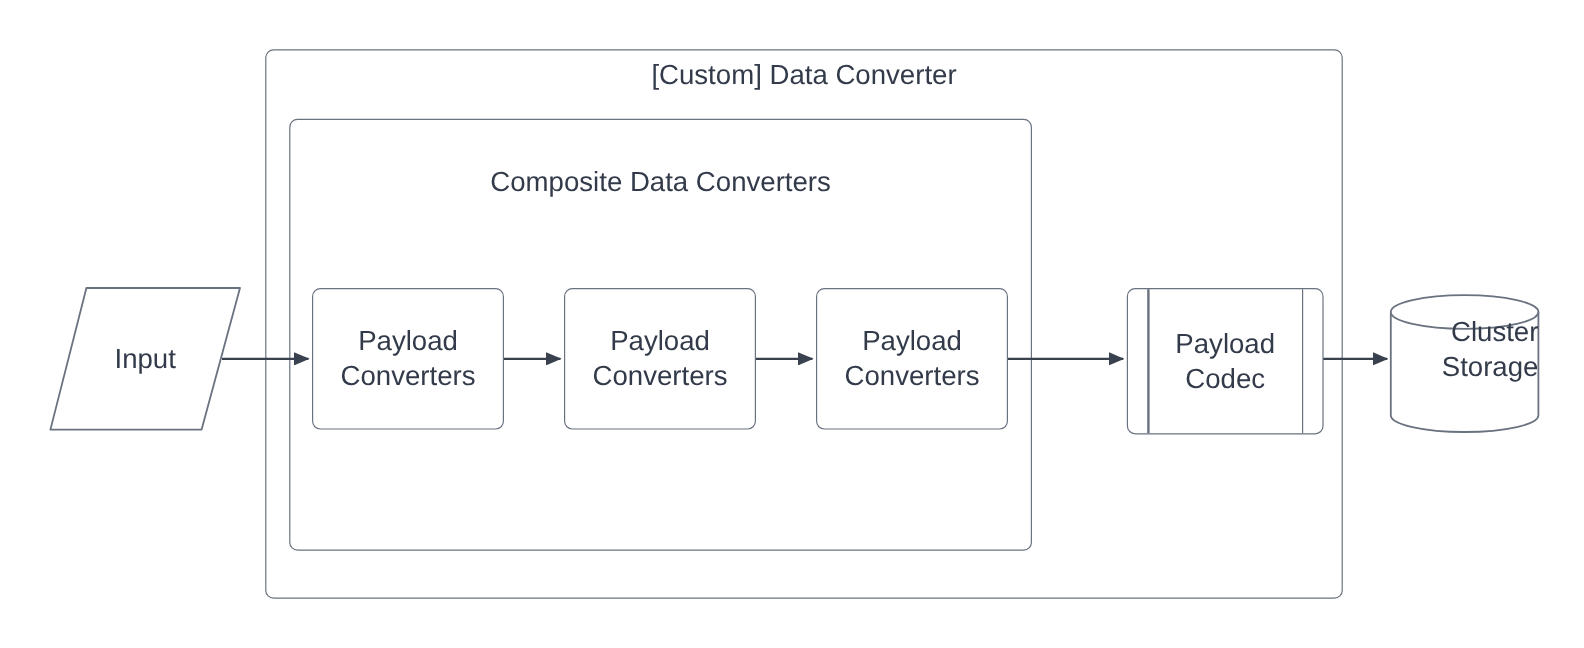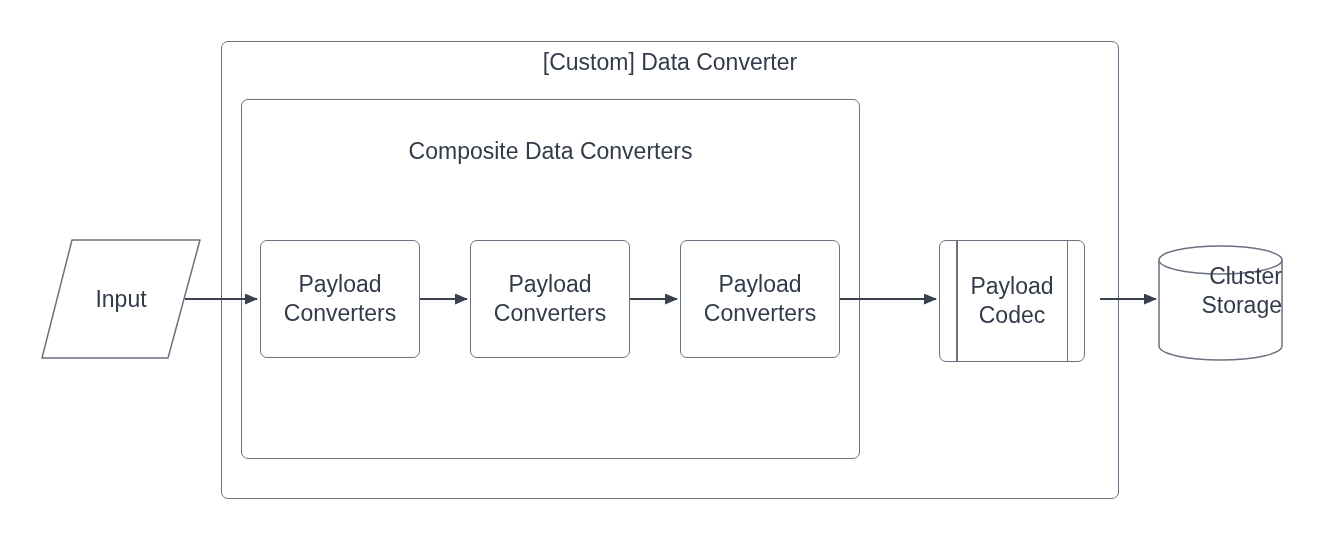--- a/index.html
+++ b/index.html
@@ -87,21 +87,21 @@
   <div class="node" style="left:260px;top:240px;width:160px;height:118px;">
     <span>Payload Converters</span>
   </div>
   <div class="node" style="left:470px;top:240px;width:160px;height:118px;">
     <span>Payload Converters</span>
   </div>
   <div class="node" style="left:680px;top:240px;width:160px;height:118px;">
     <span>Payload Converters</span>
   </div>
 
-  <div class="node node--codec" style="left:939px;top:240px;width:146px;height:122px;">
+  <div class="node node--codec" style="left:939px;top:240px;width:164px;height:122px;">
     <div class="codec-bar codec-bar--left"></div>
     <div class="codec-bar codec-bar--right"></div>
     <span>Payload Codec</span>
   </div>
 
   <div class="free-label" style="left:42px;top:240px;width:158px;height:118px;">Input</div>
   <div class="free-label" style="left:1159px;top:248px;width:123px;height:86px;">Cluster Storage</div>
 
 </div>
 

